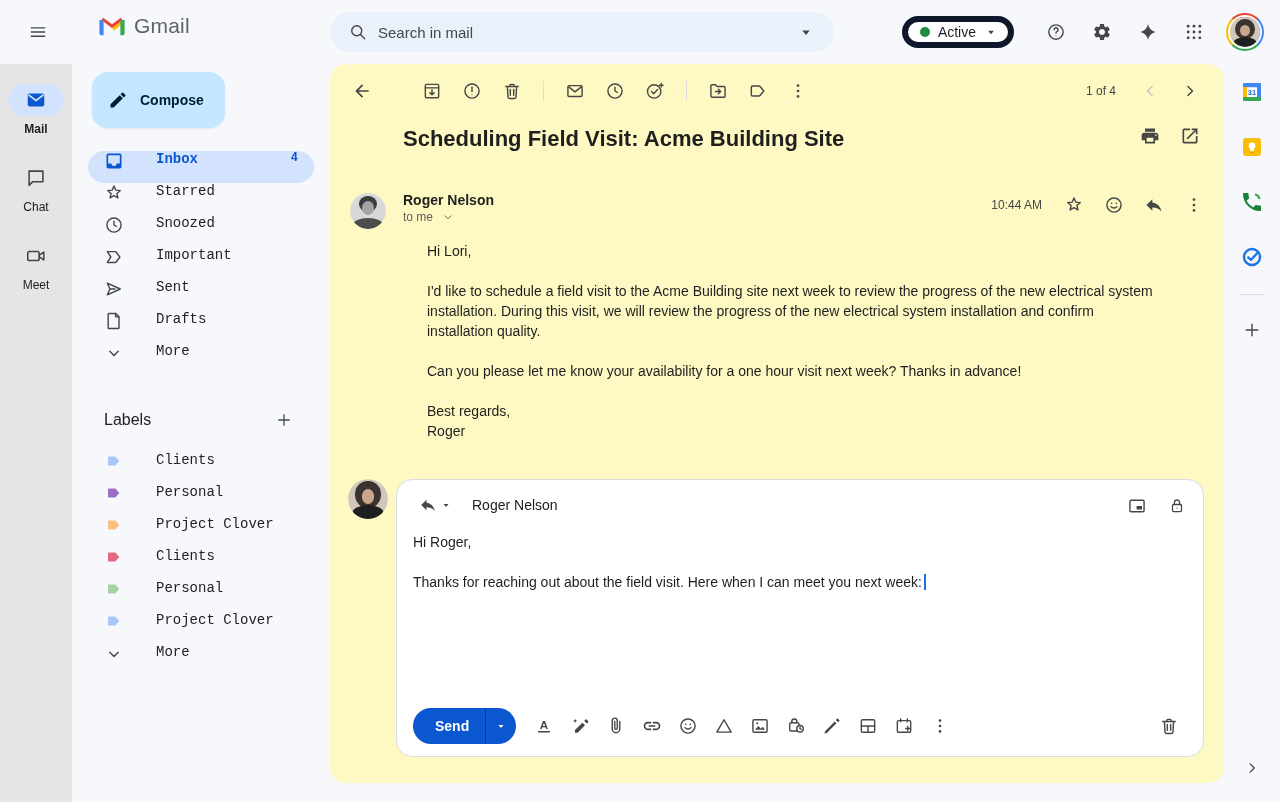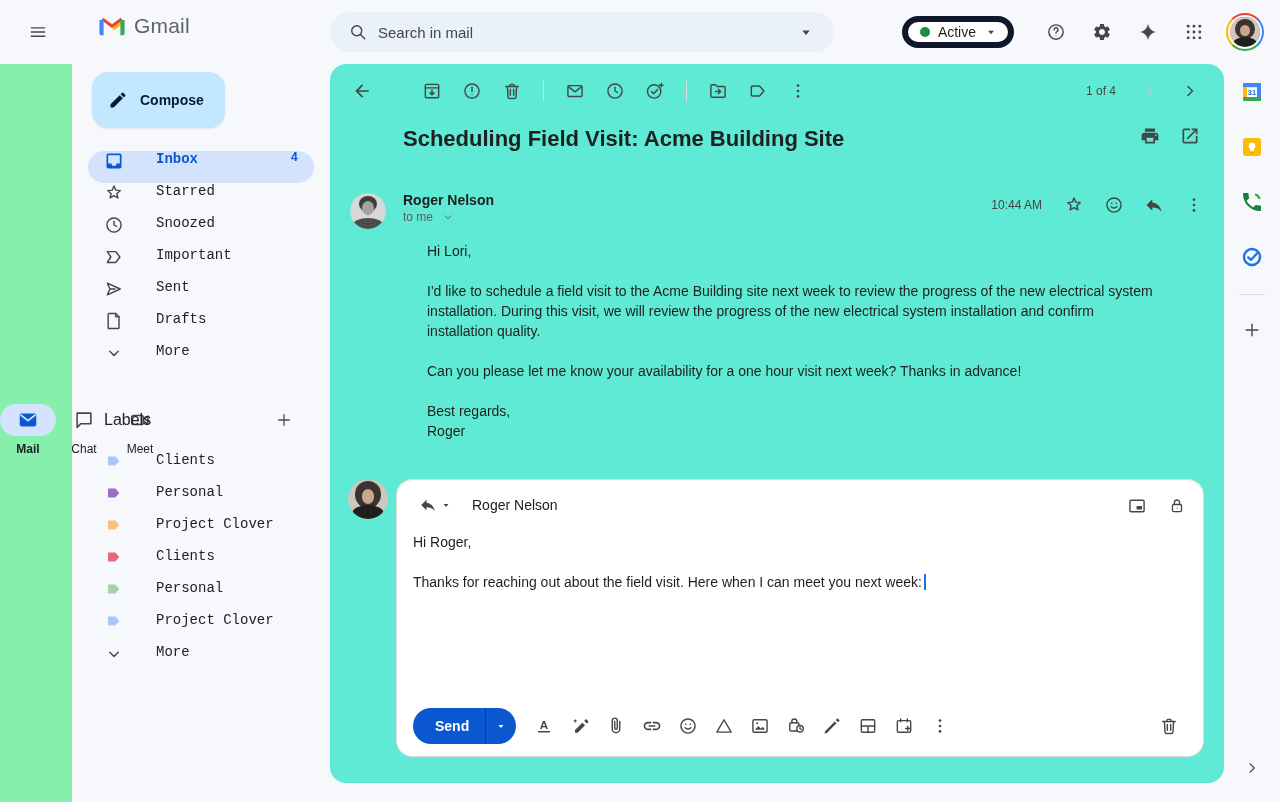--- a/index.html
+++ b/index.html
@@ -32,21 +32,21 @@
   .photo-w { width:100%; height:100%; border-radius:50%; background:#cfc7be; position:relative; overflow:hidden; }
   .photo-w .hair { position:absolute; left:18%; top:6%; width:64%; height:66%; border-radius:50%; background:#3a332e; }
   .photo-w .face { position:absolute; left:34%; top:26%; width:32%; height:36%; border-radius:50%; background:#c9a68d; }
   .photo-w .body { position:absolute; left:10%; top:66%; width:80%; height:44%; border-radius:50% 50% 0 0; background:#1f1f1f; }
   .photo-m { width:100%; height:100%; border-radius:50%; background:#d8d8d8; position:relative; overflow:hidden; }
   .photo-m .hair { position:absolute; left:24%; top:8%; width:52%; height:46%; border-radius:48%; background:#3c3c3c; }
   .photo-m .face { position:absolute; left:33%; top:22%; width:34%; height:38%; border-radius:50%; background:#a3a3a3; }
   .photo-m .body { position:absolute; left:8%; top:70%; width:84%; height:40%; border-radius:50% 50% 0 0; background:#4c4c4c; }
 
   
-  .rail { position:absolute; left:0; top:64px; width:72px; bottom:0; background:#86efac; display:flex; flex-direction:row; align-items:center; padding-top:20px; }
+  .rail { position:absolute; left:0; top:64px; width:72px; bottom:0; background:#e5e5e5; display:flex; flex-direction:column; align-items:center; padding-top:20px; }
   .rail-item { display:flex; flex-direction:column; align-items:center; margin-bottom:26px; cursor:pointer; }
   .rail-pill { width:56px; height:32px; border-radius:16px; display:flex; align-items:center; justify-content:center; }
   .rail-pill.sel { background:#d3e3fd; }
   .rail-label { margin-top:6px; font-size:12px; color:#202124; }
   .rail-label.sel { font-weight:bold; }
 
   
   .sidebar { position:absolute; left:72px; top:64px; width:258px; bottom:0; padding-top:4px; }
   .compose { margin:4px 0 0 20px; width:133px; height:56px; border-radius:16px; background:#c2e7ff; display:flex; align-items:center; gap:12px; padding:0 16px; cursor:pointer; box-shadow:0 1px 2px rgba(0,0,0,.08); }
   .compose-label { font-size:14px; font-weight:bold; color:#001d35; }
@@ -55,21 +55,21 @@
   .nav-row.sel { background:#d3e3fd; }
   .nav-icon { width:20px; display:flex; justify-content:center; }
   .nav-label { margin-left:32px; font-size:14px; color:#202124; flex:1; white-space:nowrap; }
   .nav-row.sel .nav-label { color:#0b57d0; font-weight:bold; }
   .nav-count { font-size:12px; font-weight:bold; color:#0b57d0; }
   .labels-head { margin:29px 16px 6px 16px; height:32px; display:flex; align-items:center; padding-left:16px; }
   .labels-title { font-size:16px; color:#202124; flex:1; }
   .tag { width:18px; height:18px; }
 
   
-  .card { position:absolute; left:330px; top:64px; width:894px; height:719px; background:#5eead4; border-radius:16px; }
+  .card { position:absolute; left:330px; top:64px; width:894px; height:719px; background:#fef9c3; border-radius:16px; }
   .toolbar { position:absolute; left:12px; top:11px; right:14px; height:32px; display:flex; align-items:center; }
   .tb-group { display:flex; align-items:center; }
   .tb-btn { width:40px; height:32px; border-radius:16px; display:flex; align-items:center; justify-content:center; cursor:pointer; }
   .tb-div { width:1px; height:20px; background:#dadce0; margin:0 11px; }
   .tb-right { margin-left:auto; display:flex; align-items:center; }
   .page-count { font-size:12px; color:#444746; margin-right:14px; }
 
   .subject { position:absolute; left:73px; top:62px; font-size:22px; color:#1f1f1f; }
   .subject-actions { position:absolute; right:14px; top:56px; display:flex; }
 

